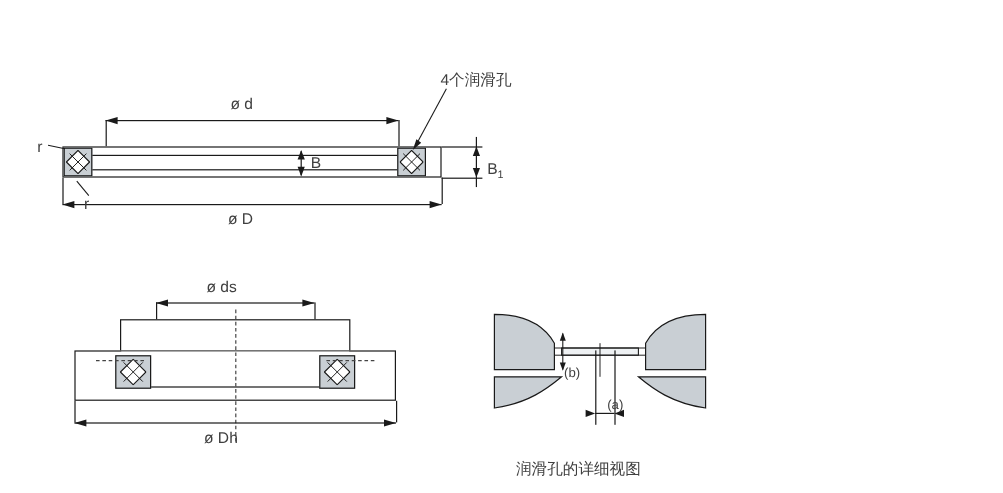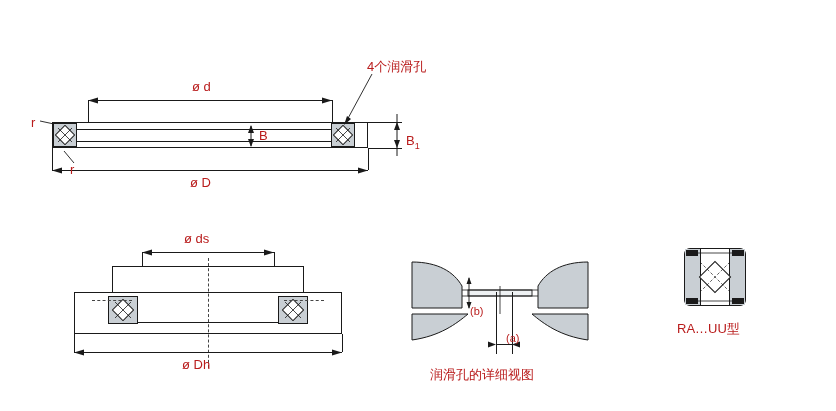--- a/index.html
+++ b/index.html
@@ -14,21 +14,21 @@
     position: relative;
     width: 836px;
     height: 411px;
     background: #ffffff;
     overflow: hidden;
   }
   .abs { position: absolute; }
   .lbl {
     position: absolute;
     font-size: 13px;
-    color: #b91c1c;
+    color: #404040;
     white-space: nowrap;
     line-height: 1;
   }
   .lbl.sm { font-size: 11px; }
   .lbl.cn { font-size: 13px; }
   .sub { font-size: 9px; vertical-align: sub; }
 
   
   .hline { position: absolute; background: #1a1a1a; height: 1px; }
   .vline { position: absolute; background: #1a1a1a; width: 1px; }
@@ -131,21 +131,21 @@
         <line x1="2" y1="1" x2="12" y2="13" stroke="#1a1a1a" stroke-width="0.9"></line>
       </svg>
 
     <div class="lbl cn" style="left:367px; top:60px;">4个润滑孔</div>
     <svg class="abs" style="left:340px; top:72px;" width="34" height="54" viewBox="0 0 34 54">
       <line x1="32" y1="2" x2="6" y2="50" stroke="#1a1a1a" stroke-width="0.9"></line>
       <path d="M4 53 L11 47 L7 44 Z" fill="#1a1a1a"></path>
     </svg>
   </div>
 
-  <div class="abs" style="left:12px; top:210px; width:400px; height:200px;">
+  <div class="abs" style="left:0; top:210px; width:400px; height:200px;">
 
     <div class="hline" style="left:130px; top:42px; width:132px;"></div>
     <div class="vline" style="left:130px; top:42px; height:24px;"></div>
     <div class="vline" style="left:262px; top:42px; height:24px;"></div>
     <svg class="abs" style="left:127px; top:38px;" width="14" height="9" viewBox="0 0 14 9">
         <path d="M3 4.5 L13 1.5 L13 7.5 Z" fill="#1a1a1a"></path>
       </svg>
     <svg class="abs" style="left:251px; top:38px;" width="14" height="9" viewBox="0 0 14 9">
         <path d="M11 4.5 L1 1.5 L1 7.5 Z" fill="#1a1a1a"></path>
       </svg>
@@ -221,39 +221,18 @@
     <div class="vline" style="left:112px; top:52px; height:62px;"></div>
     <div class="hline" style="left:96px; top:104px; width:16px;"></div>
     <svg class="abs" style="left:86px; top:100px;" width="12" height="9" viewBox="0 0 12 9">
         <path d="M10 4.5 L2 1.5 L2 7.5 Z" fill="#1a1a1a"></path>
       </svg>
     <svg class="abs" style="left:110px; top:100px;" width="12" height="9" viewBox="0 0 12 9">
         <path d="M2 4.5 L10 1.5 L10 7.5 Z" fill="#1a1a1a"></path>
       </svg>
     <div class="lbl sm" style="left:106px; top:93px;">(a)</div>
 
-    <div class="lbl cn" style="left:30px; top:128px;text-align:center;">润滑孔的详细视图</div>
+    <div class="lbl cn" style="left:30px; top:144px;text-align:center;">润滑孔的详细视图</div>
   </div>
 
 
-  <div class="abs" style="left:672px; top:248px; width:140px; height:110px;">
-    <div class="box-outline" style="left:12px; top:0px; width:62px; height:58px; border-radius:6px;"></div>
-    <div class="gray" style="position:absolute; left:13px; top:1px; width:16px; height:56px; border-right:1px solid #1a1a1a; box-sizing:border-box;"></div>
-    <div class="gray" style="position:absolute; left:57px; top:1px; width:16px; height:56px; border-left:1px solid #1a1a1a; box-sizing:border-box;"></div>
-    <svg class="abs" style="left:25px; top:10px;" width="36" height="38" viewBox="0 0 36 38">
-      <rect x="7" y="8" width="22" height="22" fill="#ffffff" stroke="#1a1a1a" stroke-width="1" transform="rotate(45 18 19)"></rect>
-      <line x1="3" y1="4" x2="33" y2="34" stroke="#1a1a1a" stroke-width="0.7" stroke-dasharray="3,2"></line>
-      <line x1="33" y1="4" x2="3" y2="34" stroke="#1a1a1a" stroke-width="0.7" stroke-dasharray="3,2"></line>
-    </svg>
-    <svg class="abs" style="left:12px; top:0px;" width="62" height="12" viewBox="0 0 62 12">
-      <rect x="2" y="2" width="12" height="6" fill="#1a1a1a"></rect>
-      <rect x="48" y="2" width="12" height="6" fill="#1a1a1a"></rect>
-      <line x1="14" y1="5" x2="48" y2="5" stroke="#1a1a1a" stroke-width="0.8"></line>
-    </svg>
-    <svg class="abs" style="left:12px; top:46px;" width="62" height="12" viewBox="0 0 62 12">
-      <rect x="2" y="4" width="12" height="6" fill="#1a1a1a"></rect>
-      <rect x="48" y="4" width="12" height="6" fill="#1a1a1a"></rect>
-      <line x1="14" y1="7" x2="48" y2="7" stroke="#1a1a1a" stroke-width="0.8"></line>
-    </svg>
-    <div class="lbl cn" style="left:5px; top:74px;">RA…UU型</div>
-  </div>
 
 </div>
 
 </body></html>

